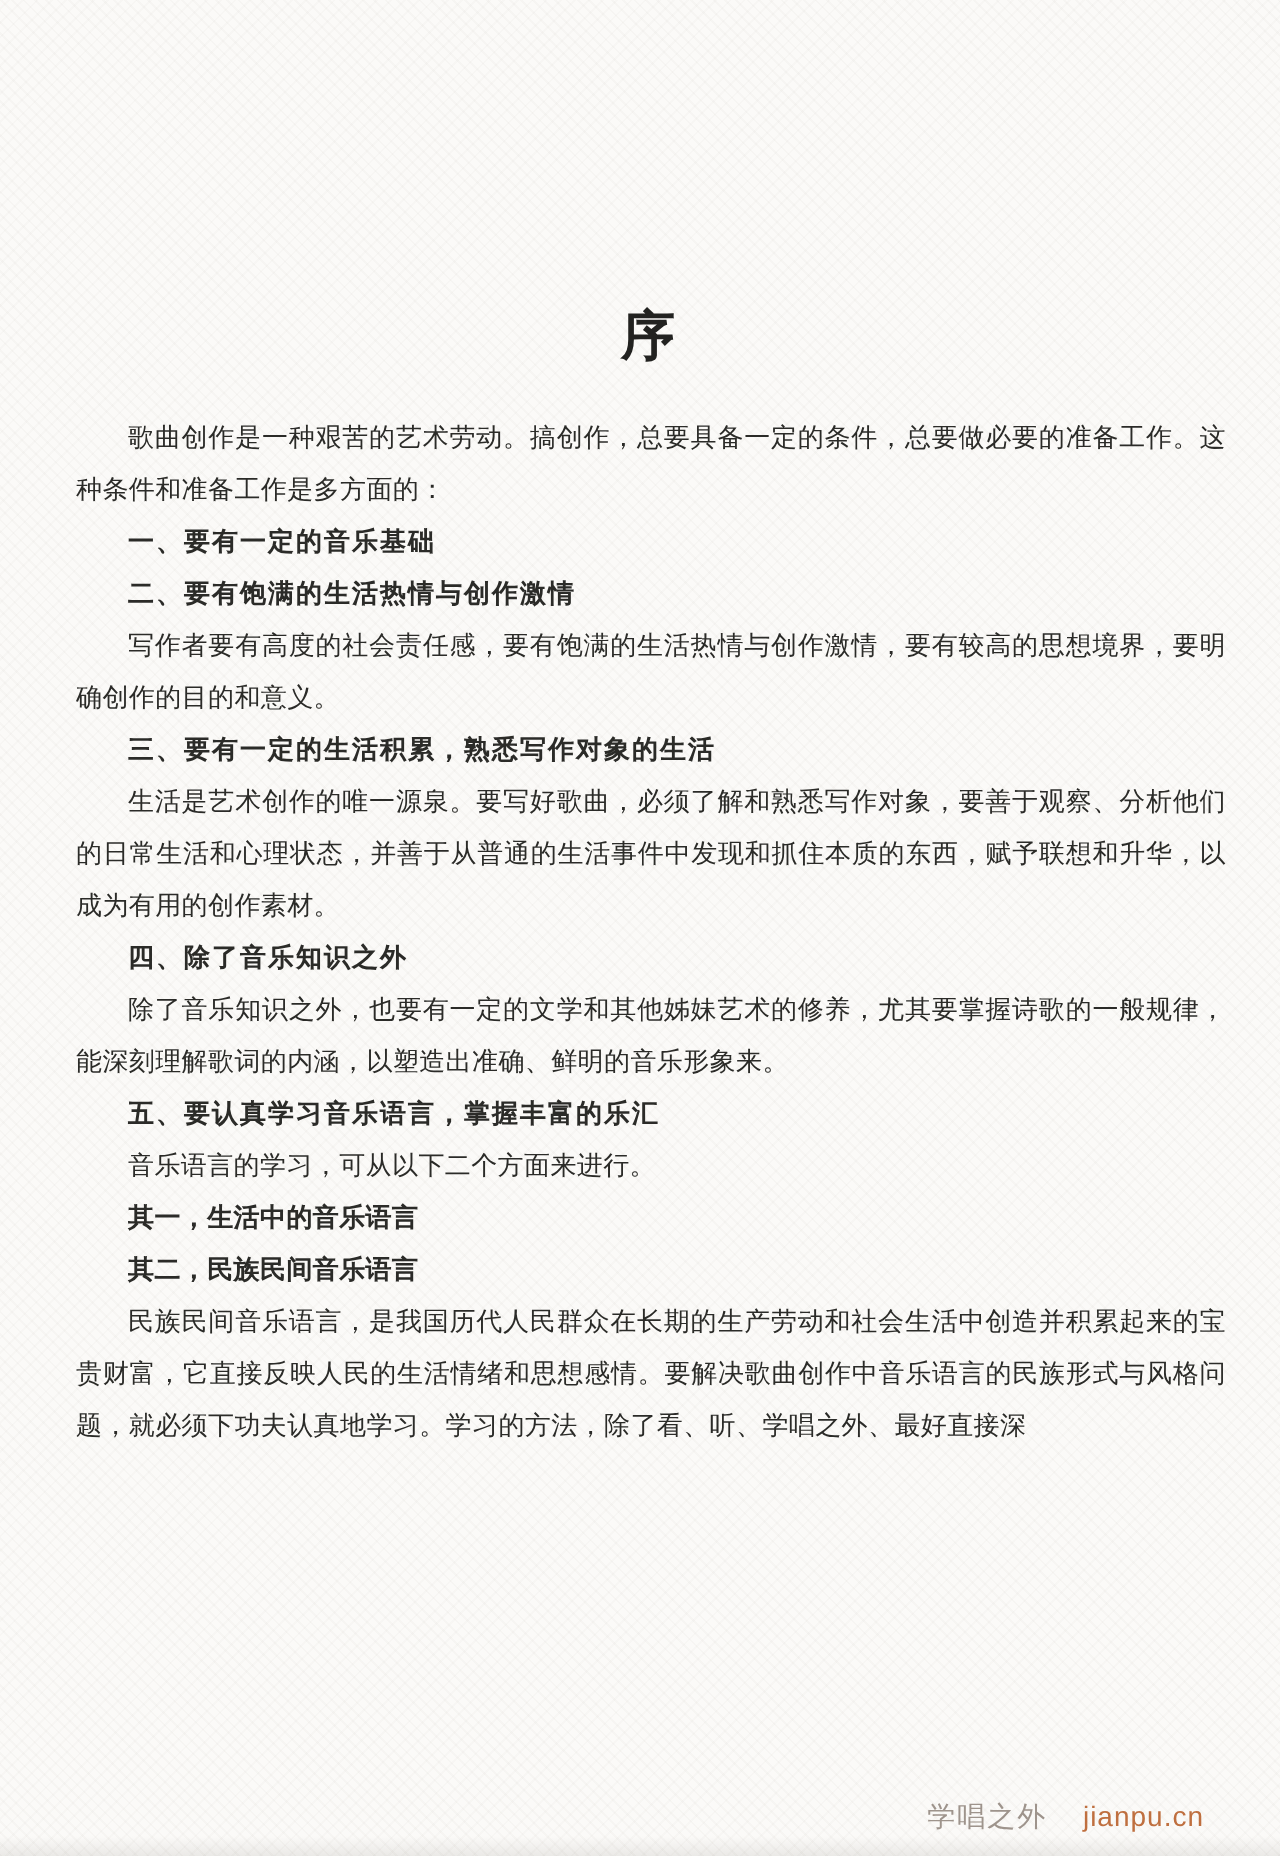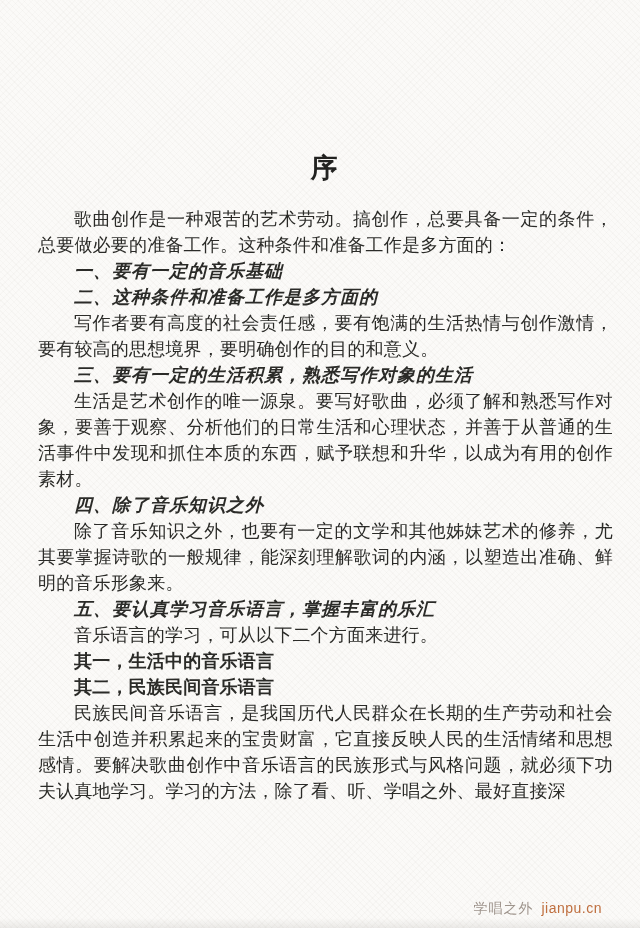--- a/index.html
+++ b/index.html
@@ -39,59 +39,58 @@
   .doc-title {
     margin: 0 0 20px 0;
     text-align: center;
     font-size: 27px;
     font-weight: bold;
     letter-spacing: 3px;
     color: #222220;
   }
   .content p {
     margin: 0;
-    font-size: 18px;
+    font-size: 13px;
     line-height: 26px;
     text-align: justify;
     text-indent: 2em;
     letter-spacing: 0.2px;
     color: var(--text-color, #2b2b28);
   }
   
   p.kai {
-    font-style: italic;
     font-weight: 600;
     letter-spacing: 1px;
   }
   
   p.hei {
     font-weight: bold;
     font-style: normal;
   }
   .watermark {
     position: absolute;
     right: 38px; bottom: 10px;
     font-size: 14px;
     letter-spacing: 1px;
     font-family: "Liberation Sans", sans-serif;
     white-space: nowrap;
   }
   .watermark .wm-name { color: var(--wm-gray, #9e948c); }
-  .watermark .wm-url  { color: var(--wm-orange, #bf6f3f); margin-left: 3px; letter-spacing: 0.5px; }
+  .watermark .wm-url  { color: var(--wm-orange, #bf6f3f); margin-left: 13px; letter-spacing: 0.5px; }
 </style>
 </head>
 <body>
 
 <div class="page" style="--page-bg: #fbfaf8; --text-color: #2b2b28; --wm-gray: #9e948c; --wm-orange: #bf6f3f;">
   <div class="content">
     <h1 class="doc-title">序</h1>
 
     <p class="para">歌曲创作是一种艰苦的艺术劳动。搞创作，总要具备一定的条件，总要做必要的准备工作。这种条件和准备工作是多方面的：</p>
     <p class="kai">一、要有一定的音乐基础</p>
-    <p class="kai">二、这种条件和准备工作是多方面的</p>
+    <p class="kai">二、要有饱满的生活热情与创作激情</p>
     <p class="para">写作者要有高度的社会责任感，要有饱满的生活热情与创作激情，要有较高的思想境界，要明确创作的目的和意义。</p>
     <p class="kai">三、要有一定的生活积累，熟悉写作对象的生活</p>
     <p class="para">生活是艺术创作的唯一源泉。要写好歌曲，必须了解和熟悉写作对象，要善于观察、分析他们的日常生活和心理状态，并善于从普通的生活事件中发现和抓住本质的东西，赋予联想和升华，以成为有用的创作素材。</p>
     <p class="kai">四、除了音乐知识之外</p>
     <p class="para">除了音乐知识之外，也要有一定的文学和其他姊妹艺术的修养，尤其要掌握诗歌的一般规律，能深刻理解歌词的内涵，以塑造出准确、鲜明的音乐形象来。</p>
     <p class="kai">五、要认真学习音乐语言，掌握丰富的乐汇</p>
     <p class="para">音乐语言的学习，可从以下二个方面来进行。</p>
     <p class="hei">其一，生活中的音乐语言</p>
     <p class="hei">其二，民族民间音乐语言</p>
     <p class="para">民族民间音乐语言，是我国历代人民群众在长期的生产劳动和社会生活中创造并积累起来的宝贵财富，它直接反映人民的生活情绪和思想感情。要解决歌曲创作中音乐语言的民族形式与风格问题，就必须下功夫认真地学习。学习的方法，除了看、听、学唱之外、最好直接深</p>

